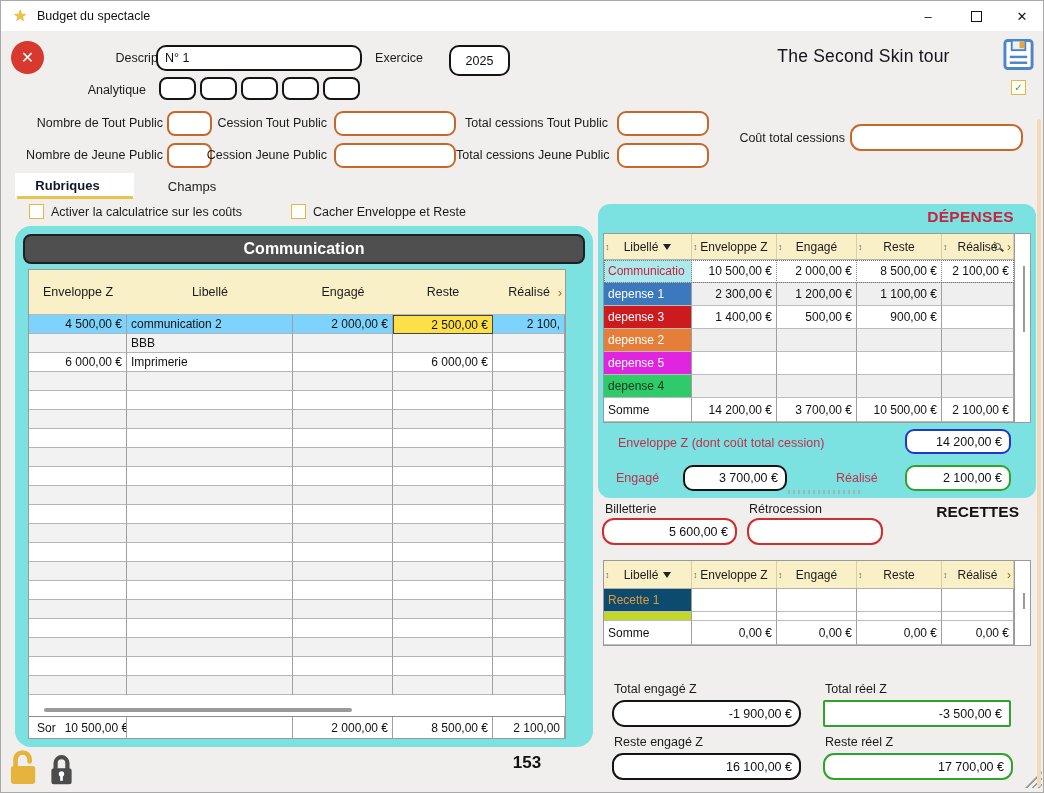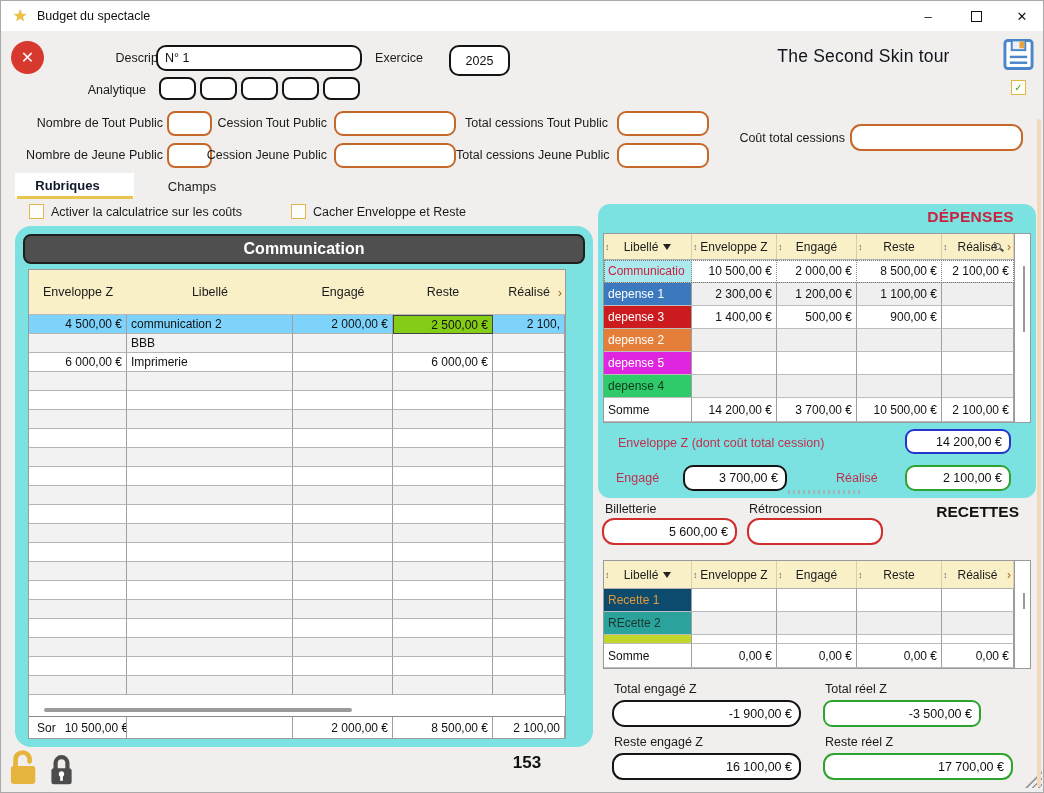--- a/index.html
+++ b/index.html
@@ -50,21 +50,21 @@
   .rub-title { position:absolute; left:8px; top:8px; width:562px; height:30px; background:#4f4f4f; border:2px solid #1f1f1f; border-radius:8px; color:#fff; font-size:16px; font-weight:bold; display:flex; align-items:center; justify-content:center; }
   .lt { position:absolute; left:13px; top:43px; width:538px; height:470px; background:#fff; border:1px solid #9a9a9a; }
   .lt-head { display:grid; grid-template-columns:98px 166px 100px 100px 72px; height:45px; background:#faf0c8; border-bottom:1px solid #b9b9b9; }
   .lt-hcell { display:flex; align-items:center; justify-content:center; font-size:12.5px; color:#1b1b1b; position:relative; }
   .lt-hcell .chev { position:absolute; right:3px; color:#a06820; font-size:13px; }
   .lt-row { display:grid; grid-template-columns:98px 166px 100px 100px 72px; height:19px; }
   .lt-cell { border-right:1px solid #9f9f9f; border-bottom:1px solid #b5b5b5; font-size:12px; color:#111; display:flex; align-items:center; overflow:hidden; white-space:nowrap; }
   .lt-cell.num { justify-content:flex-end; padding-right:4px; }
   .lt-cell.txt { padding-left:4px; }
   .lt-row.sel .lt-cell { background:#7dd3fc; }
-  .lt-row.sel .lt-cell.focus { background:#84cc16; border:1px solid #444; }
+  .lt-row.sel .lt-cell.focus { background:#fde047; border:1px solid #444; }
   .lt-row.alt-a .lt-cell { background:#f2f2f2; }
   .lt-row.alt-b .lt-cell { background:#ffffff; }
   .lt-hscroll { position:absolute; left:15px; bottom:26px; width:308px; height:4px; background:#9a9a9a; border-radius:2px; }
   .lt-footer { position:absolute; left:0; bottom:0; width:100%; display:grid; grid-template-columns:98px 166px 100px 100px 72px; height:22px; background:#fff; border-top:1px solid #8a8a8a; }
   .lt-fcell { border-right:1px solid #9f9f9f; font-size:12px; color:#111; display:flex; align-items:center; justify-content:flex-end; padding-right:4px; overflow:hidden; white-space:nowrap; }
   .lt-fcell.first { justify-content:flex-start; padding-left:8px; gap:9px; }
 
   
   .dep-panel { position:absolute; left:597px; top:203px; width:438px; height:294px; background:#7ce1e1; border-radius:12px; }
   .dep-title { position:absolute; right:22px; top:4px; font-size:15.5px; font-weight:bold; color:#c8233f; letter-spacing:0.3px; }
@@ -463,27 +463,20 @@
             <span class="chev">›</span>
           </div>
       </div>
       <div class="dt-row" style="height:23px;">
         <div class="dt-cell lib" style="background: #0c4a6e; color: rgb(224, 154, 60);">Recette 1</div>
         <div class="dt-cell num"></div>
         <div class="dt-cell num"></div>
         <div class="dt-cell num"></div>
         <div class="dt-cell num"></div>
       </div>
-      <div class="dt-row alt" style="height:23px;">
-        <div class="dt-cell lib" style="background: rgb(43, 162, 155); color: rgb(23, 55, 46);">REcette 2</div>
-        <div class="dt-cell num"></div>
-        <div class="dt-cell num"></div>
-        <div class="dt-cell num"></div>
-        <div class="dt-cell num"></div>
-      </div>
       <div class="dt-row" style="height:9px;">
         <div class="dt-cell" style="background: rgb(195, 214, 43);"></div>
         <div class="dt-cell"></div>
         <div class="dt-cell"></div>
         <div class="dt-cell"></div>
         <div class="dt-cell"></div>
       </div>
       <div class="dt-row" style="height:24px;">
         <div class="dt-cell lib">Somme</div>
         <div class="dt-cell num">0,00 €</div>
@@ -493,21 +486,21 @@
       </div>
     </div>
     <div class="scrollstrip">
         <div class="vthumb" style="top:32px; height:16px;"></div>
       </div>
   </div>
 
   <div class="lbl" style="left:613px; top:681px;">Total engagé Z</div>
   <div class="inp b-black num" style="left:611px; top:699px; width:189px; height:27px; border-radius:13px;">-1 900,00 €</div>
   <div class="lbl" style="left:824px; top:681px;">Total réel Z</div>
-  <div class="inp b-green num" style="left:822px; top:699px; width:158px; height:27px; border-radius:9px;">-3 500,00 €</div>
+  <div class="inp b-green num" style="left:822px; top:699px; width:188px; height:27px; border-radius:2px;">-3 500,00 €</div>
   <div class="lbl" style="left:613px; top:734px;">Reste engagé Z</div>
   <div class="inp b-black num" style="left:611px; top:752px; width:189px; height:27px; border-radius:11px;">16 100,00 €</div>
   <div class="lbl" style="left:824px; top:734px;">Reste réel Z</div>
   <div class="inp b-green num" style="left:822px; top:752px; width:190px; height:27px; border-radius:11px;">17 700,00 €</div>
 
   <div class="corner-grip"></div>
   <div class="edge-strip"></div>
 
   <div class="locks">
     <svg width="30" height="38" viewBox="0 0 32 38">

